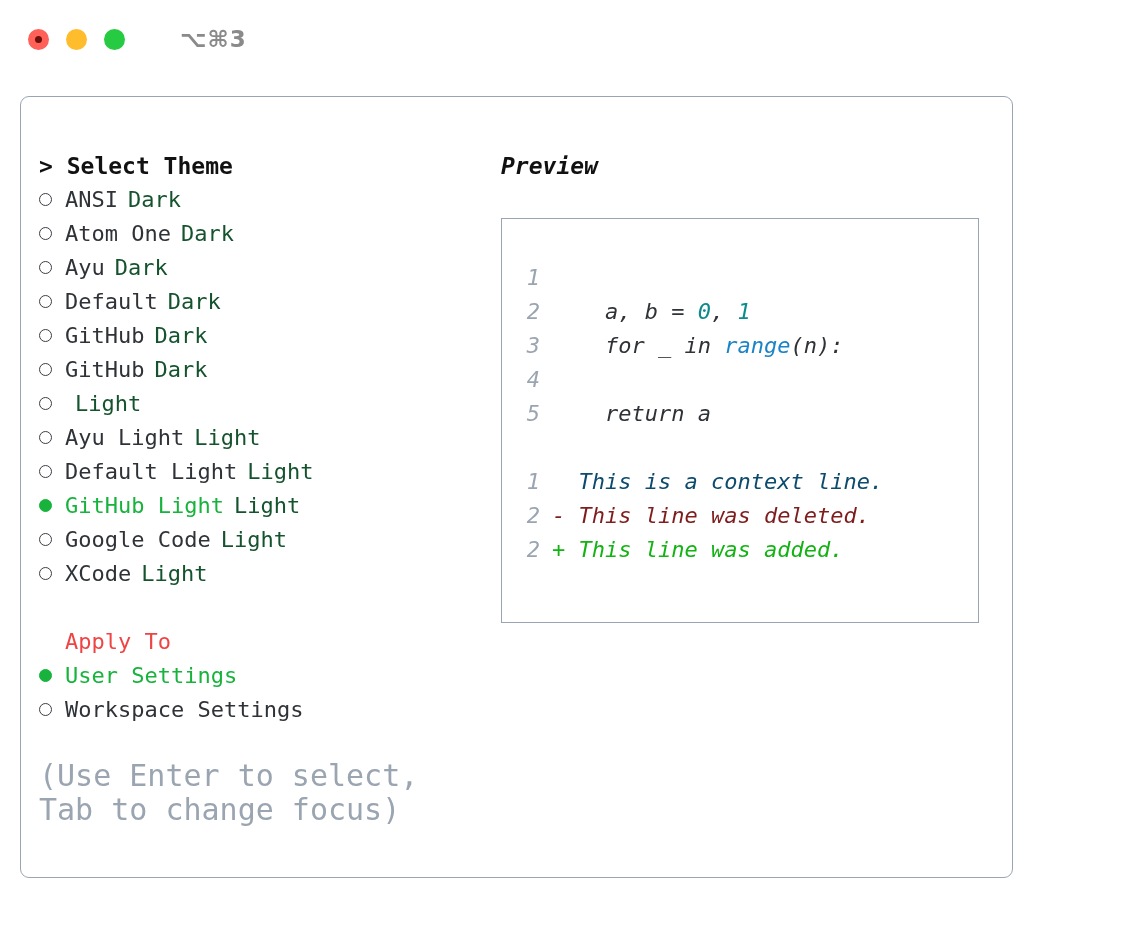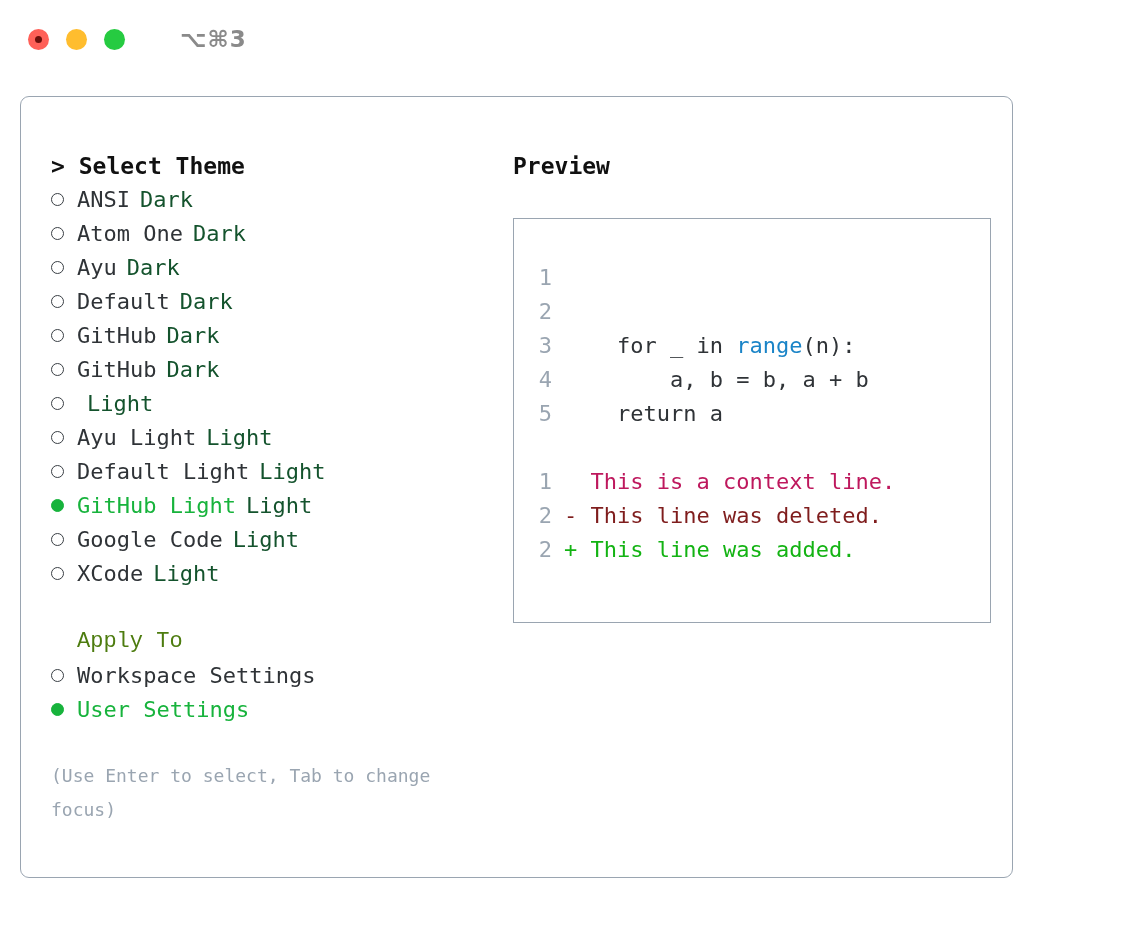--- a/index.html
+++ b/index.html
@@ -83,21 +83,21 @@
     width: 993px;
     height: 782px;
     border: 1.5px solid #9aa5b1;
     border-radius: 9px;
     box-sizing: border-box;
     background: #ffffff;
   }
 
   .columns {
     position: absolute;
-    left: 12px;
+    left: 0;
     top: 0;
     width: 100%;
     height: 100%;
   }
 
   
   .left-col {
     position: absolute;
     left: 18px;
     top: 52px;
@@ -144,41 +144,41 @@
   .row .name { color: #2f3337; }
   .row.selected .name { color: #17b33c; }
   .row .tag {
     color: #14532d;
     margin-left: 10px;
   }
 
   .apply-block { margin-top: 34px; }
   .apply-title {
     font-size: 22px;
-    color: #4d7c0f;
+    color: #ef4444;
     line-height: 34px;
     padding-left: 26px;
     white-space: pre;
-    font-family: Liberation Mono, monospace;
   }
 
   .hint {
     margin-top: 32px;
-    font-size: 18px;
+    font-size: 30px;
     line-height: 34px;
     color: #9aa5b1;
     width: 400px;
   }
 
   
   .right-col {
     position: absolute;
     left: 480px;
     top: 52px;
     width: 490px;
+    font-style: italic;
   }
   .preview-title {
     font-size: 23px;
     font-weight: 700;
     color: #111111;
     line-height: 34px;
     white-space: pre;
   }
   .preview-box {
     margin-top: 35px;
@@ -220,21 +220,21 @@
     left: 14px;
     top: 246px;
     right: 8px;
   }
   .diff-line {
     font-size: 22px;
     line-height: 34px;
     white-space: pre;
     display: flex;
   }
-  .diff-ctx { color: #be185d; }
+  .diff-ctx { color: #0c4a6e; }
   .diff-del { color: #7f1d1d; }
   .diff-add { color: #13b313; }
 </style>
 </head>
 <body>
 
 <div class="window">
 
   <div class="titlebar">
     <div class="lights">
@@ -262,36 +262,36 @@
             <div class="row"><span class="marker"><span class="radio-dot"></span></span><span class="name">Ayu Light</span><span class="tag">Light</span></div>
             <div class="row"><span class="marker"><span class="radio-dot"></span></span><span class="name">Default Light</span><span class="tag">Light</span></div>
             <div class="row selected"><span class="marker"><span class="radio-dot on"></span></span><span class="name">GitHub Light</span><span class="tag">Light</span></div>
             <div class="row"><span class="marker"><span class="radio-dot"></span></span><span class="name">Google Code</span><span class="tag">Light</span></div>
             <div class="row"><span class="marker"><span class="radio-dot"></span></span><span class="name">XCode</span><span class="tag">Light</span></div>
           </div>
 
         <div class="apply-block">
           <div class="apply-title">Apply To</div>
           <div id="apply-list">
+              <div class="row selected"><span class="marker"><span class="radio-dot on"></span></span><span class="name">User Settings</span></div>
               <div class="row"><span class="marker"><span class="radio-dot"></span></span><span class="name">Workspace Settings</span></div>
-              <div class="row selected"><span class="marker"><span class="radio-dot on"></span></span><span class="name">User Settings</span></div>
             </div>
         </div>
 
         <div class="hint">(Use Enter to select, Tab to change focus)</div>
       </div>
 
       <div class="right-col">
         <div class="preview-title">Preview</div>
         <div class="preview-box">
           <div class="code-area" id="code-area">
               <div class="code-line"><span class="lineno">1</span></div>
-              <div class="code-line"><span class="lineno">2</span></div>
+              <div class="code-line"><span class="lineno">2</span><span><span class="tok-plain">    a, b = </span><span class="tok-num">0</span><span class="tok-plain">, </span><span class="tok-num">1</span></span></div>
               <div class="code-line"><span class="lineno">3</span><span><span class="tok-plain">    for _ in </span><span class="tok-call">range</span><span class="tok-plain">(n):</span></span></div>
-              <div class="code-line"><span class="lineno">4</span><span><span class="tok-plain">        a, b = b, a + b</span></span></div>
+              <div class="code-line"><span class="lineno">4</span></div>
               <div class="code-line"><span class="lineno">5</span><span><span class="tok-plain">    return a</span></span></div>
             </div>
           <div class="diff-area" id="diff-area">
               <div class="diff-line"><span class="lineno">1</span><span class="diff-ctx">  This is a context line.</span></div>
               <div class="diff-line"><span class="lineno">2</span><span class="diff-del">- This line was deleted.</span></div>
               <div class="diff-line"><span class="lineno">2</span><span class="diff-add">+ This line was added.</span></div>
             </div>
         </div>
       </div>
 

